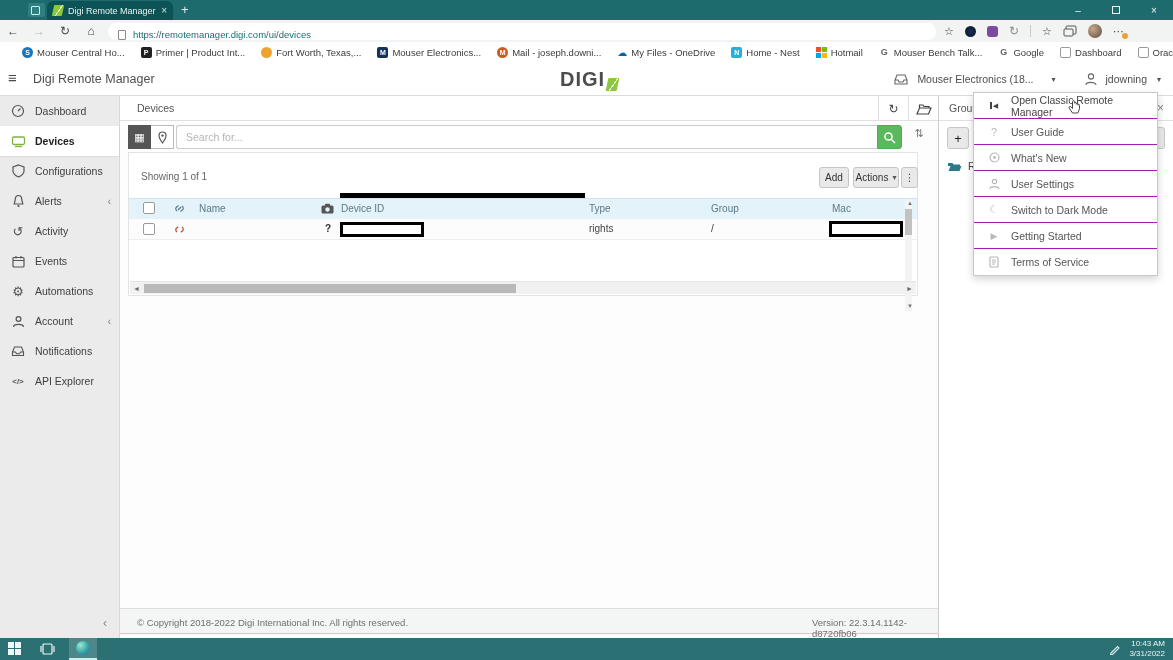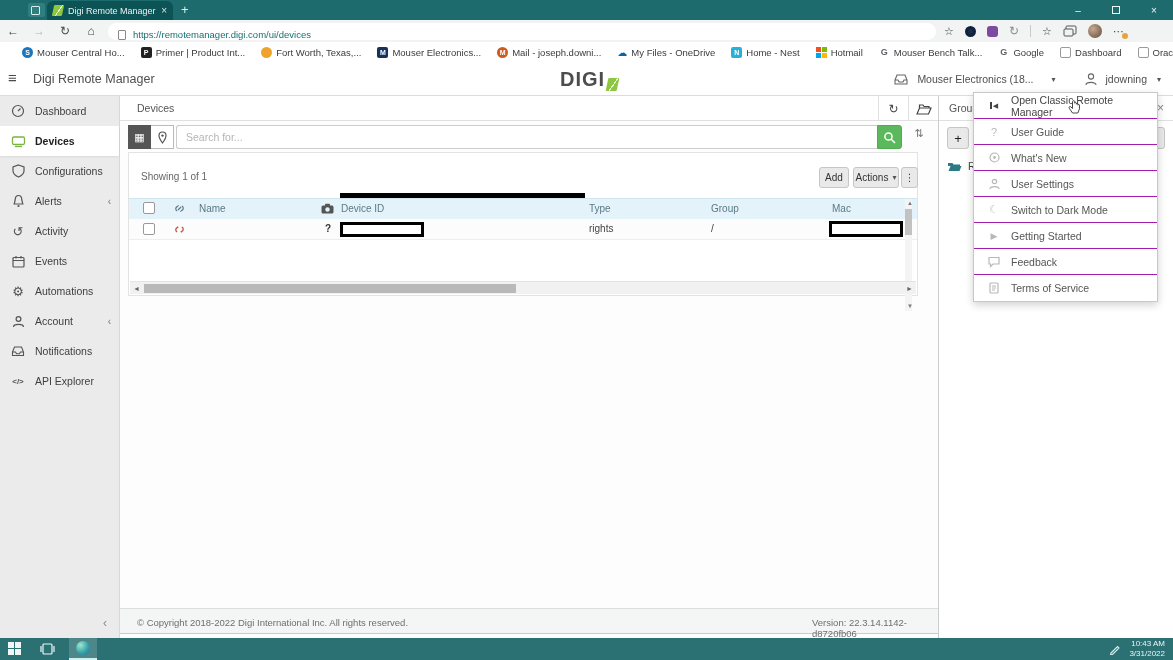--- a/index.html
+++ b/index.html
@@ -473,28 +473,20 @@
     <div class="menu-item">
       <span class="micon">☾</span>
       <span>Switch to Dark Mode</span>
     </div>
     <div class="menu-item">
       <span class="micon" style="font-size:9px">▶</span>
       <span>Getting Started</span>
     </div>
     <div class="menu-item">
       <span class="micon">
-          <svg width="12" height="12">
-            <path d="M1 1.5 H11 V8 H5 L2.5 10.5 V8 H1 Z" fill="none" stroke="#b8b8b8" stroke-width="1.2"></path>
-          </svg>
-        </span>
-      <span>Feedback</span>
-    </div>
-    <div class="menu-item">
-      <span class="micon">
           <svg width="10" height="12">
             <rect x="1" y="1" width="8" height="10" rx="1" fill="none" stroke="#b8b8b8" stroke-width="1.2"></rect>
             <path d="M3 4 H7 M3 6 H7 M3 8 H6" stroke="#b8b8b8" stroke-width="1"></path>
           </svg>
         </span>
       <span>Terms of Service</span>
     </div>
   </div>
 
   <span id="cursor"><svg width="13" height="15">

